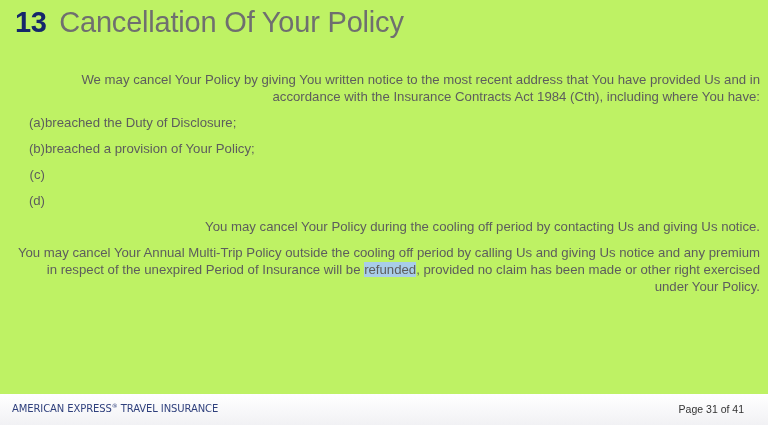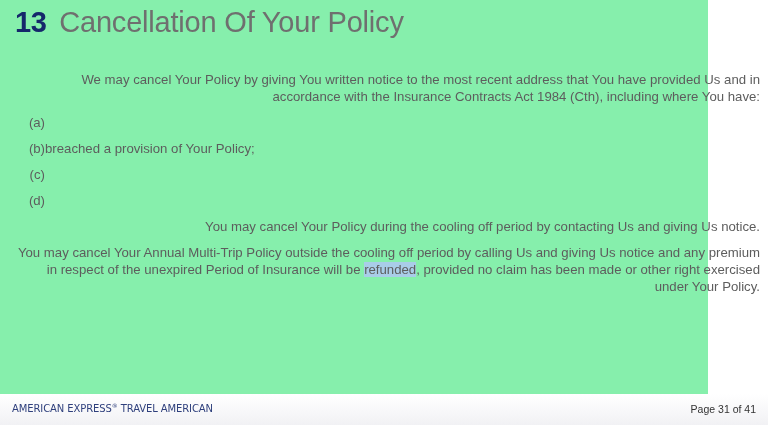--- a/index.html
+++ b/index.html
@@ -10,23 +10,23 @@
     body {
       width: 768px;
       height: 425px;
       position: relative;
       overflow: hidden;
       font-family: "Liberation Sans", sans-serif;
     }
     .page {
       position: absolute;
       left: 0; top: 0;
-      width: 708px;
+      width: 768px;
       height: 425px;
-      background: #86efac;
+      background: #bef264;
     }
     .heading {
       position: absolute;
       left: 15px;
       top: 4px;
       white-space: nowrap;
       line-height: 36px;
     }
     .heading-number {
       font-family: "Liberation Sans", sans-serif;
@@ -90,21 +90,21 @@
       color: #2e3f7c;
       letter-spacing: -0.1px;
       white-space: nowrap;
     }
     .footer-brand sup {
       font-size: 6px;
       vertical-align: 4px;
     }
     .footer-page {
       position: absolute;
-      right: 12px;
+      right: 24px;
       top: 9px;
       font-size: 10.5px;
       color: #333333;
       white-space: nowrap;
     }
   </style>
 </head>
 <body>
 
 <div class="page">
@@ -112,37 +112,38 @@
   <div class="heading">
     <span class="heading-number">13</span><span class="heading-title">Cancellation Of Your Policy</span>
   </div>
 
   <div class="body-text">
     <p class="para">We may cancel Your Policy by giving You written notice to the most recent address that You have provided Us and in accordance with the Insurance Contracts Act 1984 (Cth), including where You have:</p>
 
     <ul class="list">
       <li class="list-item">
         <span class="list-marker">(a)</span>
+        <span>breached the Duty of Disclosure;</span>
       </li>
       <li class="list-item">
         <span class="list-marker">(b)</span>
         <span>breached a provision of Your Policy;</span>
       </li>
       <li class="list-item">
         <span class="list-marker">(c)</span>
       </li>
       <li class="list-item" style="margin-bottom:0">
         <span class="list-marker">(d)</span>
       </li>
     </ul>
 
 
     <p class="para">You may cancel Your Policy during the cooling off period by contacting Us and giving Us notice.</p>
 
     <p class="para"><span>You may cancel Your Annual Multi-Trip Policy outside the cooling off period by calling Us and giving Us notice and any premium in respect of the unexpired Period of Insurance will be </span><span class="highlight">refunded</span><span>, provided no claim has been made or other right exercised under Your Policy.</span></p>
   </div>
 
   <div class="footer">
-    <div class="footer-brand"><span>AMERICAN EXPRESS</span><sup>®</sup><span> TRAVEL AMERICAN</span></div>
+    <div class="footer-brand"><span>AMERICAN EXPRESS</span><sup>®</sup><span> TRAVEL INSURANCE</span></div>
     <div class="footer-page">Page 31 of 41</div>
   </div>
 
 </div>
 
 </body></html>

